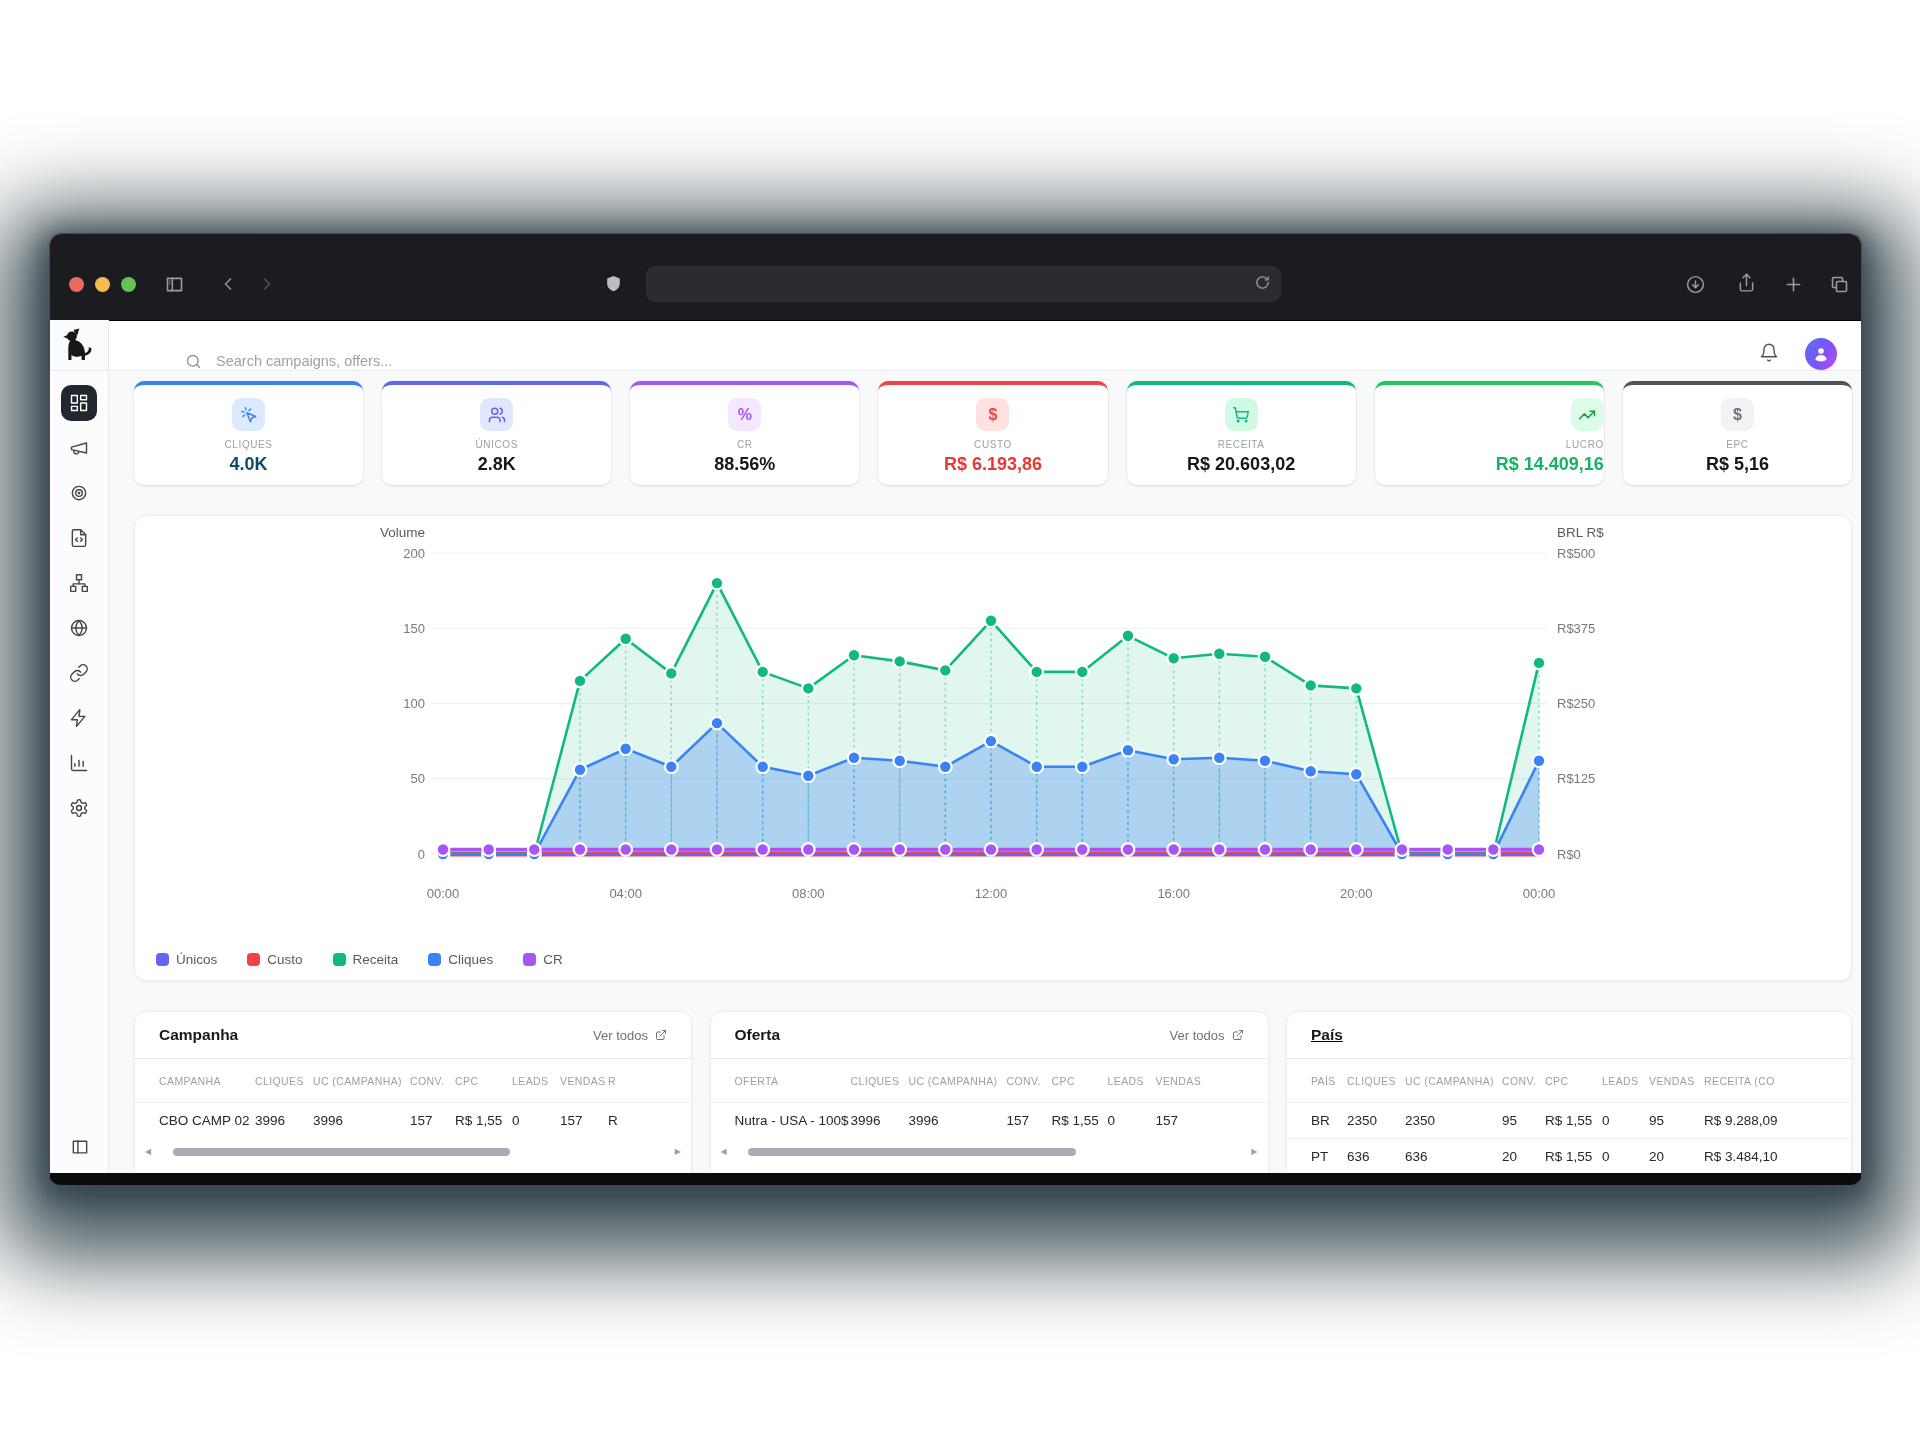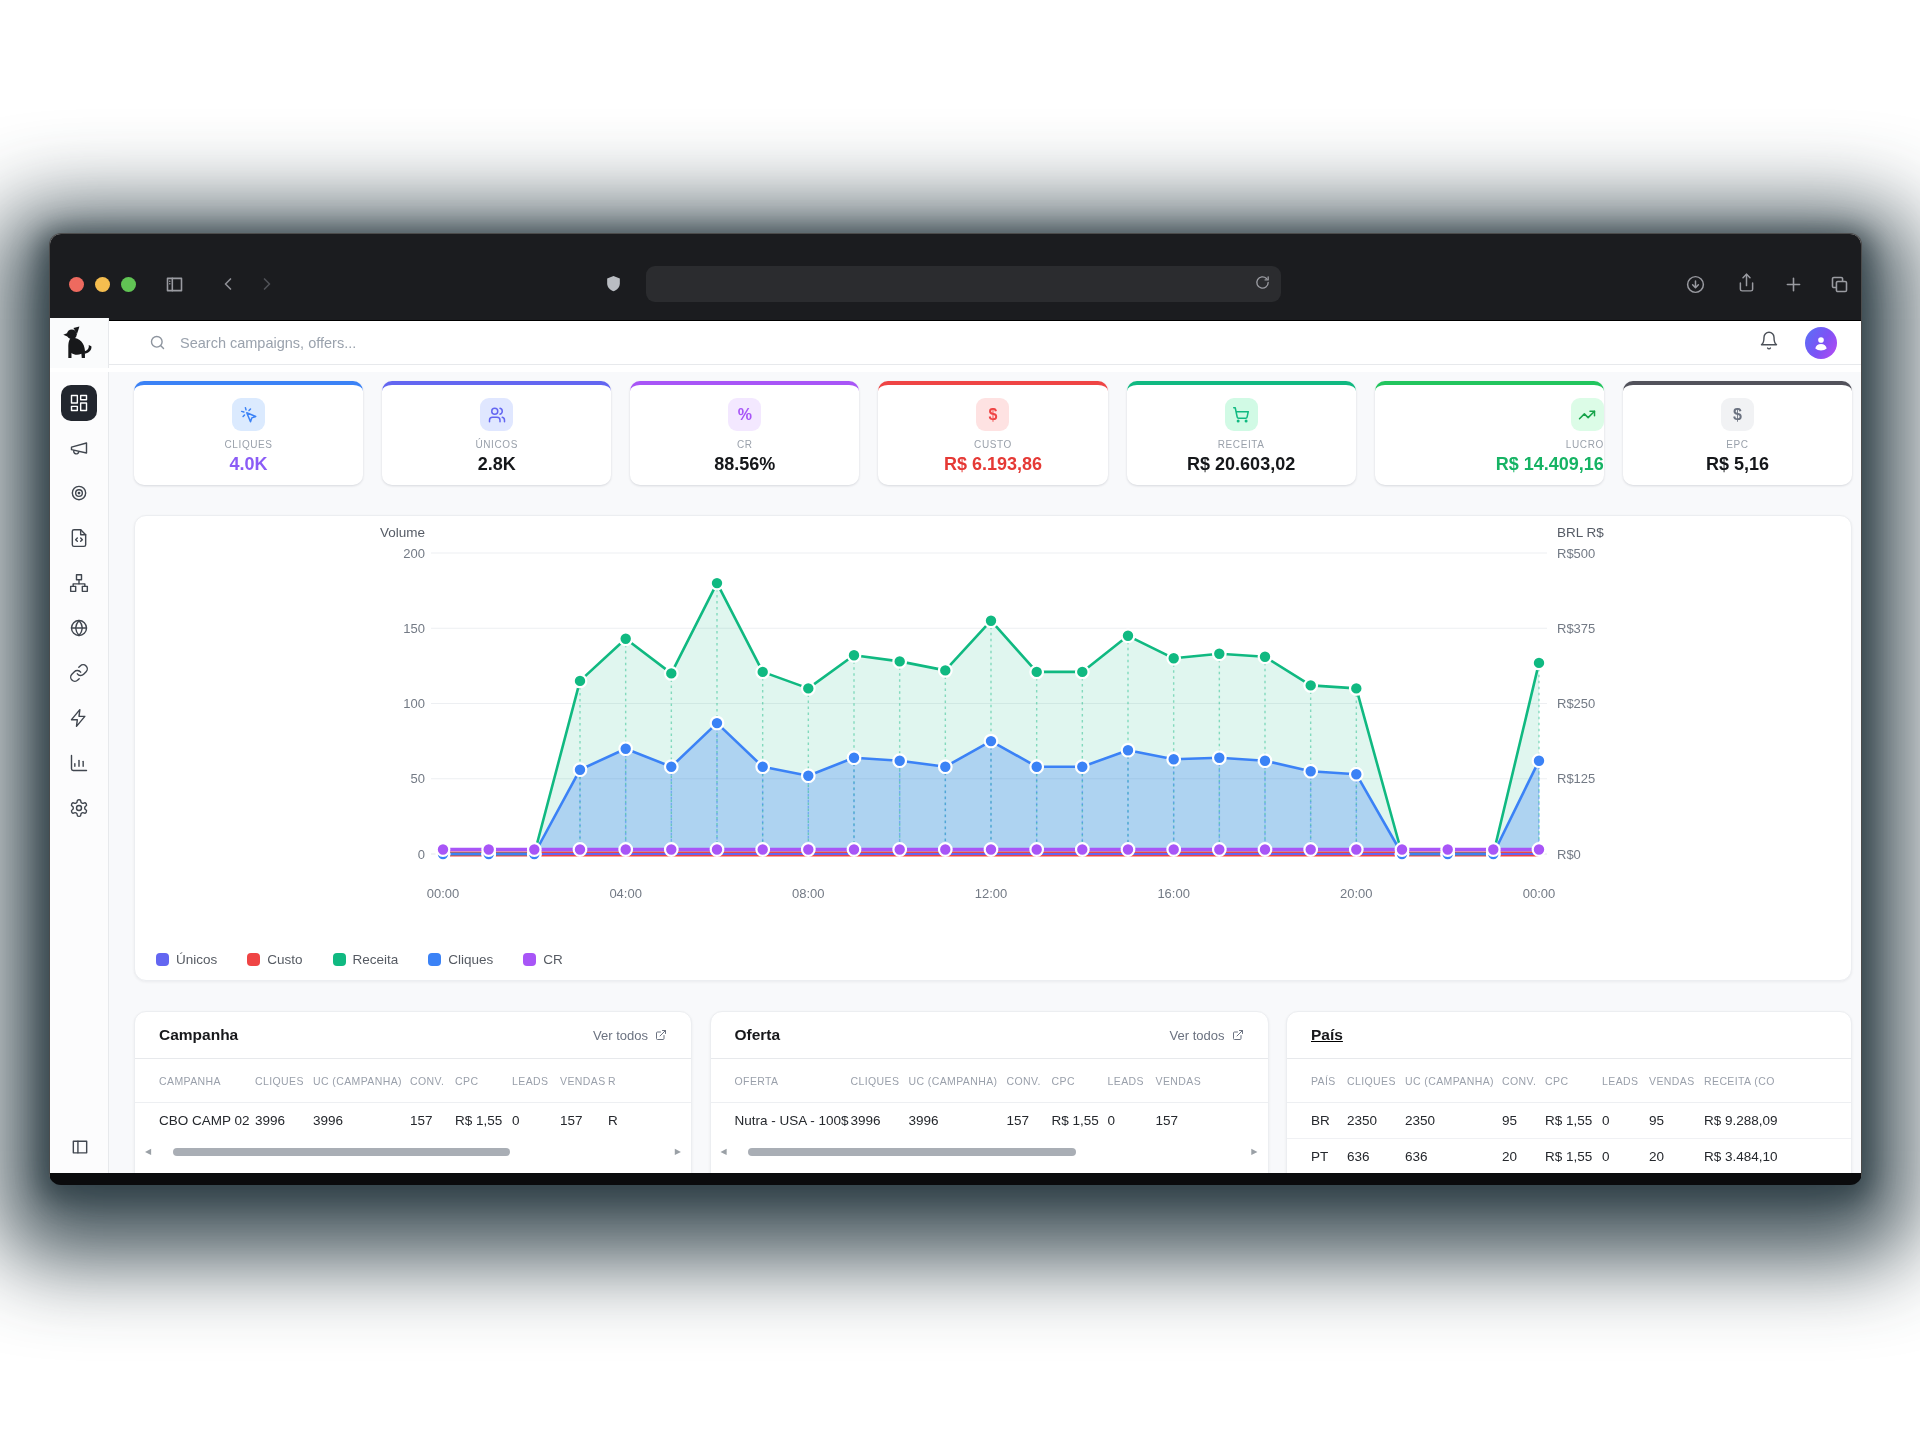--- a/index.html
+++ b/index.html
@@ -11,21 +11,21 @@
     background:#fff;overflow:hidden;border:1px solid rgba(0,0,0,.7);border-bottom:12px solid #0a0b0d;
     box-shadow:0 26px 85px 48px rgba(41,59,67,.88),0 6px 26px 8px rgba(18,28,33,.6);}
   .titlebar{height:87px;background:#1b1c1f;position:relative;border-bottom:1px solid #000;}
   .tl{position:absolute;top:43px;width:15px;height:15px;border-radius:50%;}
   .tb-ic{position:absolute;color:#9a9ba1;}
   .tb-ic svg{display:block;}
   .urlbar{position:absolute;left:596px;top:32px;width:635px;height:36px;border-radius:9px;background:#2b2c2f;}
   .urlbar .reload{position:absolute;right:10px;top:8px;color:#9a9ba1;}
   
   .app{position:absolute;top:87px;left:0;right:0;bottom:0;background:#fff;}
-  .app-header{height:44px;border-bottom:1px solid #e7e9ec;position:relative;display:flex;align-items:center;}
+  .app-header{height:50px;border-bottom:1px solid #e7e9ec;position:relative;display:flex;align-items:flex-end;gap:36px;}
   .logo-cell{width:59px;height:50px;border-right:1px solid #e7e9ec;background:#fafbfc;display:flex;align-items:center;justify-content:center;}
   .search-wrap{display:flex;align-items:center;margin-left:40px;color:#8d949e;flex:1;}
   .search-input{border:none;outline:none;background:transparent;font-size:14.5px;color:#3a3f46;margin-left:12px;width:420px;font-family:"Liberation Sans",sans-serif;}
   .search-input::placeholder{color:#9aa2ad;}
   .hdr-right{display:flex;align-items:center;gap:26px;margin-right:24px;}
   .bell{color:#4b5058;}
   .avatar{width:32px;height:32px;border-radius:50%;background:linear-gradient(120deg,#5f6cf6 10%,#7e52f5 55%,#bb4bf2 100%);display:flex;align-items:center;justify-content:center;}
   .app-body{position:absolute;top:51px;left:0;right:0;bottom:0;display:flex;}
   .sidebar{width:59px;background:#fcfcfd;border-right:1px solid #e7e9ec;position:relative;padding-top:13px;display:flex;flex-direction:column;align-items:center;gap:9px;}
   .side-item{width:36px;height:36px;border-radius:10px;display:flex;align-items:center;justify-content:center;color:#40464f;cursor:pointer;}
@@ -285,21 +285,21 @@
                   <svg width="18" height="18" viewBox="0 0 24 24" fill="none" stroke="currentColor" stroke-width="2" stroke-linecap="round" stroke-linejoin="round">
                     <path d="M9 9l5 12 1.8-5.2L21 14 9 9Z"></path>
                     <path d="M7.2 2.2 8 5.1"></path>
                     <path d="M5.1 8 2.2 7.2"></path>
                     <path d="M14 4.1 12 6"></path>
                     <path d="M6 12l-1.9 2"></path>
                   </svg>
                 </span>
               </div>
               <div class="stat-lb">CLIQUES</div>
-              <div class="stat-val" style="color:#8b5cf6">4.0K</div>
+              <div class="stat-val" style="color:#0c4a6e">4.0K</div>
             </div>
             <div class="stat-card" style="border-top-color: rgb(99, 102, 241);">
               <div class="stat-ic" style="background:#e0e7ff;color:#6366f1">
                 <span style="display:flex">
                   <svg width="18" height="18" viewBox="0 0 24 24" fill="none" stroke="currentColor" stroke-width="2" stroke-linecap="round" stroke-linejoin="round">
                     <path d="M16 21v-2a4 4 0 0 0-4-4H6a4 4 0 0 0-4 4v2"></path>
                     <path d="M9 11a4 4 0 1 0 0-8 4 4 0 0 0 0 8Z"></path>
                     <path d="M22 21v-2a4 4 0 0 0-3-3.87"></path>
                     <path d="M16 3.13a4 4 0 0 1 0 7.75"></path>
                   </svg>

